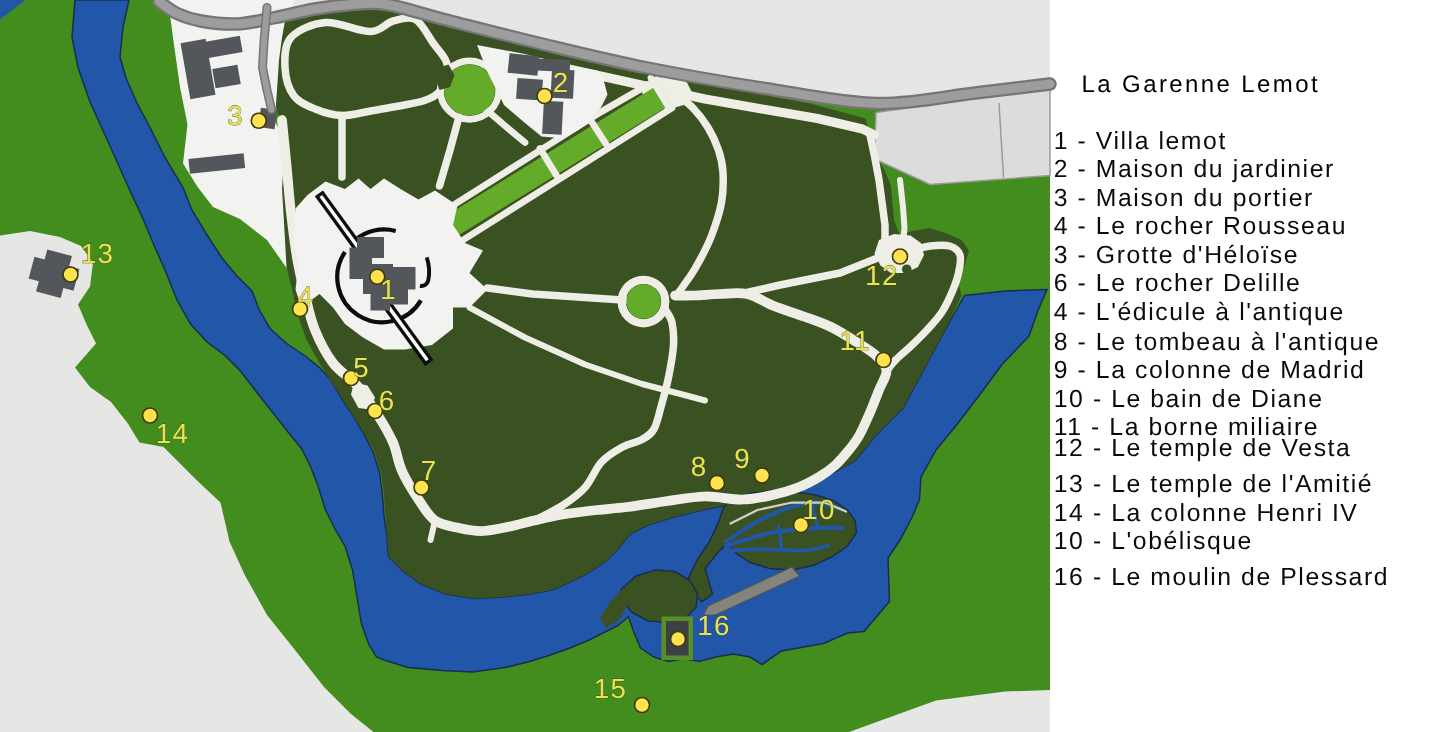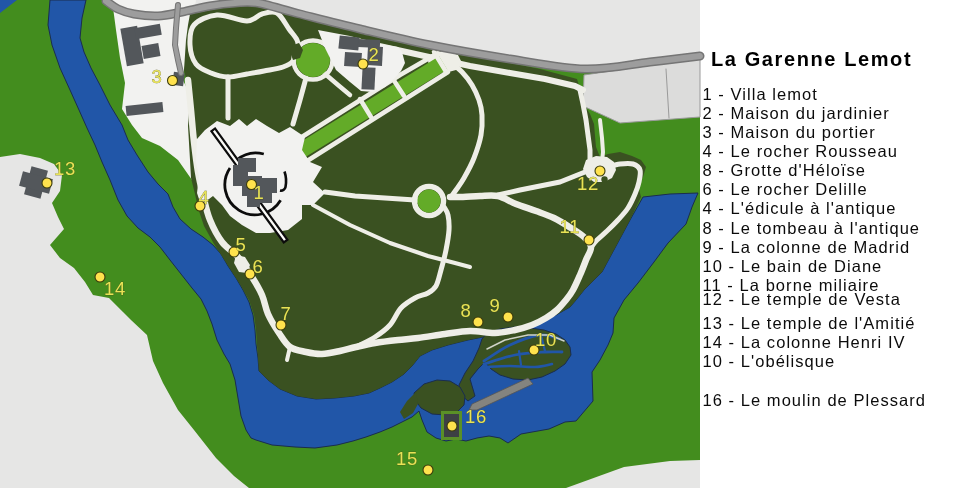--- a/index.html
+++ b/index.html
@@ -1,17 +1,17 @@
 <!DOCTYPE html>
 <html><head><meta charset="utf-8">
 <style>
 html,body{margin:0;padding:0;background:#ffffff;width:960px;height:488px;overflow:hidden;}
 #wrap{position:relative;width:960px;height:488px;font-family:"Liberation Sans",sans-serif;}
 #legend{position:absolute;left:705px;top:0;width:250px;}
-.ltitle{font-weight:bold;font-size:20px;letter-spacing:1.6px;color:#000;position:absolute;left:6px;top:47.5px;white-space:nowrap;}
+.ltitle{font-weight:normal;font-size:16px;letter-spacing:1.6px;color:#000;position:absolute;left:16px;top:47.5px;white-space:nowrap;}
 .litem{font-size:16.5px;letter-spacing:1.05px;color:#0b0b0b;position:absolute;left:-2.5px;white-space:nowrap;}
 </style></head>
 <body>
 <div id="wrap">
 
 <svg width="960" height="488" viewBox="0 0 960 488">
 
 <polygon points="0.0,0.0 700.0,0.0 700.0,488.0 0.0,488.0" fill="#438d1e"></polygon>
 
 <polygon points="110.0,0.0 700.0,0.0 700.0,60.0 650.0,66.0 585.0,73.0 510.0,63.0 430.0,49.0 360.0,33.0 258.0,6.0 230.0,11.0 205.0,17.0 185.0,19.0 160.0,21.0 132.0,19.0 116.0,10.0" fill="#e6e6e5"></polygon>
@@ -243,21 +243,21 @@
 <div class="ltitle">La Garenne Lemot</div>
 
 <div class="litem" style="top:85.0px">1 - Villa lemot</div>
 
 <div class="litem" style="top:104.1px">2 - Maison du jardinier</div>
 
 <div class="litem" style="top:123.1px">3 - Maison du portier</div>
 
 <div class="litem" style="top:142.2px">4 - Le rocher Rousseau</div>
 
-<div class="litem" style="top:161.3px">8 - Grotte d'Héloïse</div>
+<div class="litem" style="top:161.3px">3 - Grotte d'Héloïse</div>
 
 <div class="litem" style="top:180.3px">6 - Le rocher Delille</div>
 
 <div class="litem" style="top:199.4px">4 - L'édicule à l'antique</div>
 
 <div class="litem" style="top:218.5px">8 - Le tombeau à l'antique</div>
 
 <div class="litem" style="top:237.6px">9 - La colonne de Madrid</div>
 
 <div class="litem" style="top:256.6px">10 - Le bain de Diane</div>
@@ -265,14 +265,14 @@
 <div class="litem" style="top:275.7px">11 - La borne miliaire</div>
 
 <div class="litem" style="top:290px">12 - Le temple de Vesta</div>
 
 <div class="litem" style="top:313.8px">13 - Le temple de l'Amitié</div>
 
 <div class="litem" style="top:332.9px">14 - La colonne Henri IV</div>
 
 <div class="litem" style="top:352.0px">10 - L'obélisque</div>
 
-<div class="litem" style="top:391px">16 - Le moulin de Plessard</div>
+<div class="litem" style="top:376px">16 - Le moulin de Plessard</div>
 </div>
 </div>
 </body></html>

